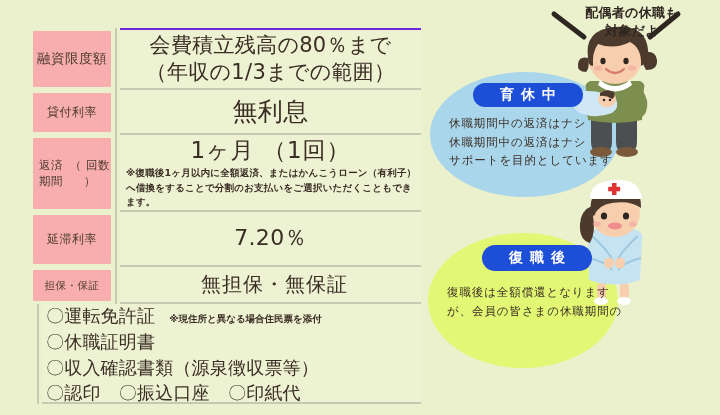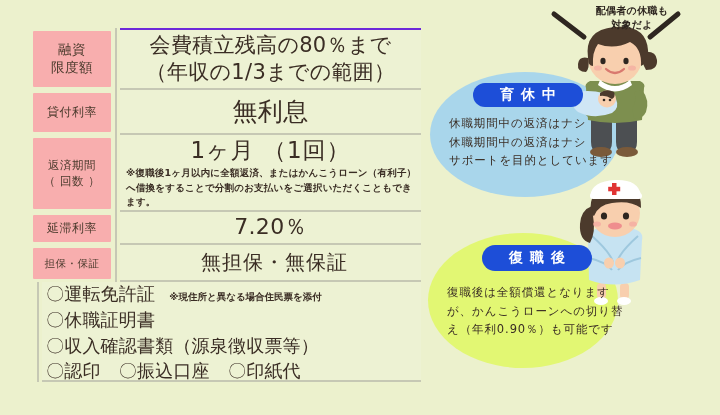--- a/index.html
+++ b/index.html
@@ -10,21 +10,21 @@
     color:#3a2d24;
   }
   #stage{position:absolute;inset:0;width:720px;height:415px;}
 
   
   .table{position:absolute;left:33px;top:28px;width:388px;}
   .row{display:flex;align-items:stretch;position:relative;}
   .row + .row{margin-top:0;}
   .lbl{
     width:78px;min-width:78px;background:#f8aeae;color:#4a3a2c;
-    display:flex;flex-direction:column;align-items:center;justify-content:center;
+    display:flex;flex-direction:row;align-items:center;justify-content:center;
     text-align:center;line-height:1.32;letter-spacing:.5px;
     margin:3px 0;border-radius:1px;
   }
   .lbl span{display:block;}
   .gap{width:9px;min-width:9px;position:relative;}
   .gap::after{
     content:"";position:absolute;left:4px;top:0;bottom:0;width:2px;background:#c6c8b4;
   }
   .val{
     flex:1;background:#edf2d3;display:flex;flex-direction:column;
@@ -61,21 +61,21 @@
     display:flex;align-items:center;justify-content:center;
   }
   #badge-ikukyu{left:473px;top:83px;width:110px;height:24px;}
   #badge-fukushoku{left:482px;top:245px;width:110px;height:26px;}
 
   .bubtext{position:absolute;font-size:11.5px;line-height:1.62;letter-spacing:.9px;color:#3a2d24;}
   #txt-ikukyu{left:449px;top:114px;width:200px;}
   #txt-fukushoku{left:447px;top:283px;width:200px;}
 
   .callout{position:absolute;left:552px;top:4px;width:160px;text-align:center;
-           font-size:10px;line-height:1.38;font-weight:bold;color:#2e2620;letter-spacing:.3px;}
+           font-size:13px;line-height:1.38;font-weight:bold;color:#2e2620;letter-spacing:.3px;}
   svg{display:block;}
   .layer{position:absolute;left:0;top:0;}
 </style>
 </head>
 <body>
 
 <div id="stage">
 
   <div class="ell" id="ell-blue"></div>
   <div class="ell" id="ell-green"></div>
@@ -174,22 +174,21 @@
   <div class="badge" id="badge-ikukyu">育休中</div>
   <div class="badge" id="badge-fukushoku">復職後</div>
 
   <div class="bubtext" id="txt-ikukyu">
     <div>休職期間中の返済はナシ</div>
     <div>休職期間中の返済はナシ</div>
     <div>サポートを目的としています</div>
   </div>
   <div class="bubtext" id="txt-fukushoku">
     <div>復職後は全額償還となります</div>
-    <div>が、かんこうローンへの切り替</div>
-    <div>え（年利0.90％）も可能です</div>
+    <div>が、会員の皆さまの休職期間の</div>
   </div>
 
   <div class="table">
 
     <div class="row" style="height:62px">
       <div class="lbl s1">
         <span>融資</span>
         <span>限度額</span>
       </div>
       <div class="gap"></div>
@@ -214,21 +213,21 @@
         <span>返済期間</span>
         <span>（ 回数 ）</span>
       </div>
       <div class="gap"></div>
       <div class="val">
         <div class="big" style="font-size:23px;letter-spacing:1px">1ヶ月 （1回）</div>
         <div class="note">※復職後1ヶ月以内に全額返済、またはかんこうローン（有利子）へ借換をすることで分割のお支払いをご選択いただくこともできます。</div>
       </div>
     </div>
 
-    <div class="row" style="height:33px">
+    <div class="row" style="height:55px">
       <div class="lbl s3">
         <span>延滞利率</span>
       </div>
       <div class="gap"></div>
       <div class="val">
         <div class="big" style="font-size:22px">7.20％</div>
       </div>
     </div>
 
     <div class="row" style="height:37px">

